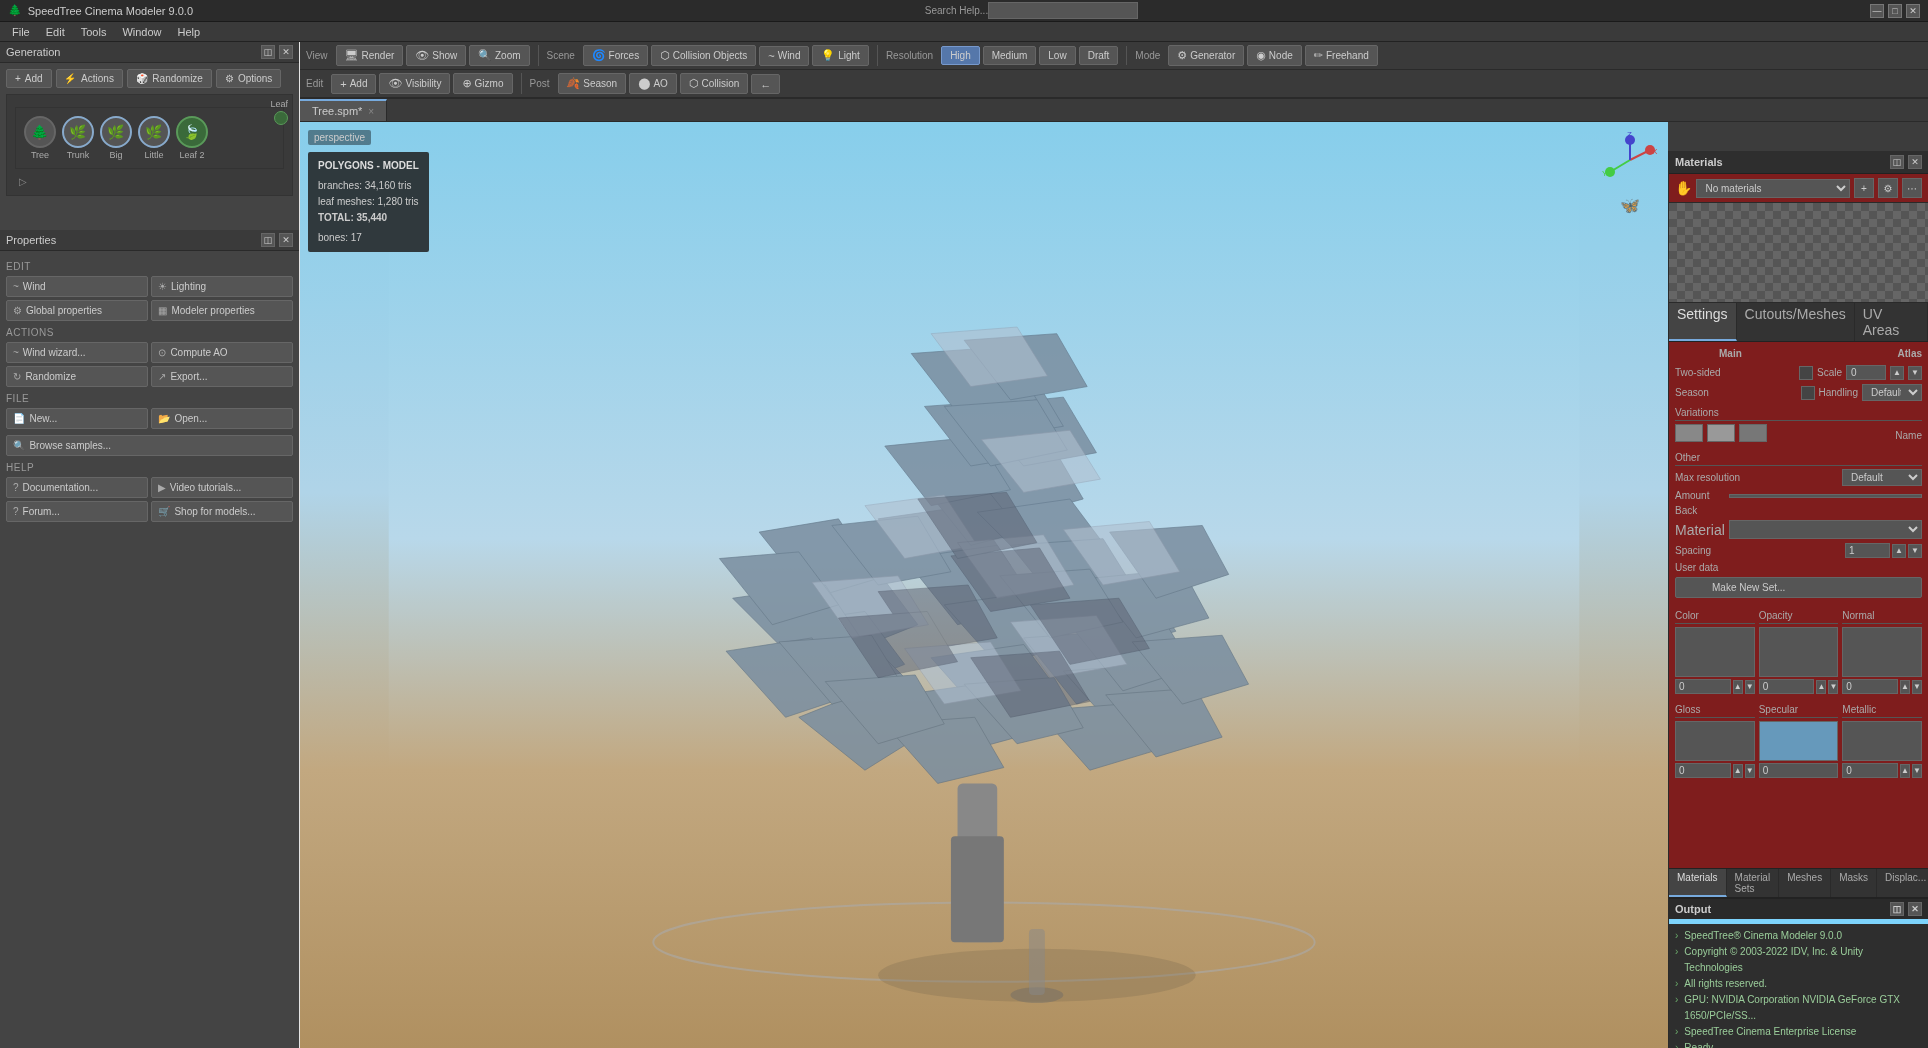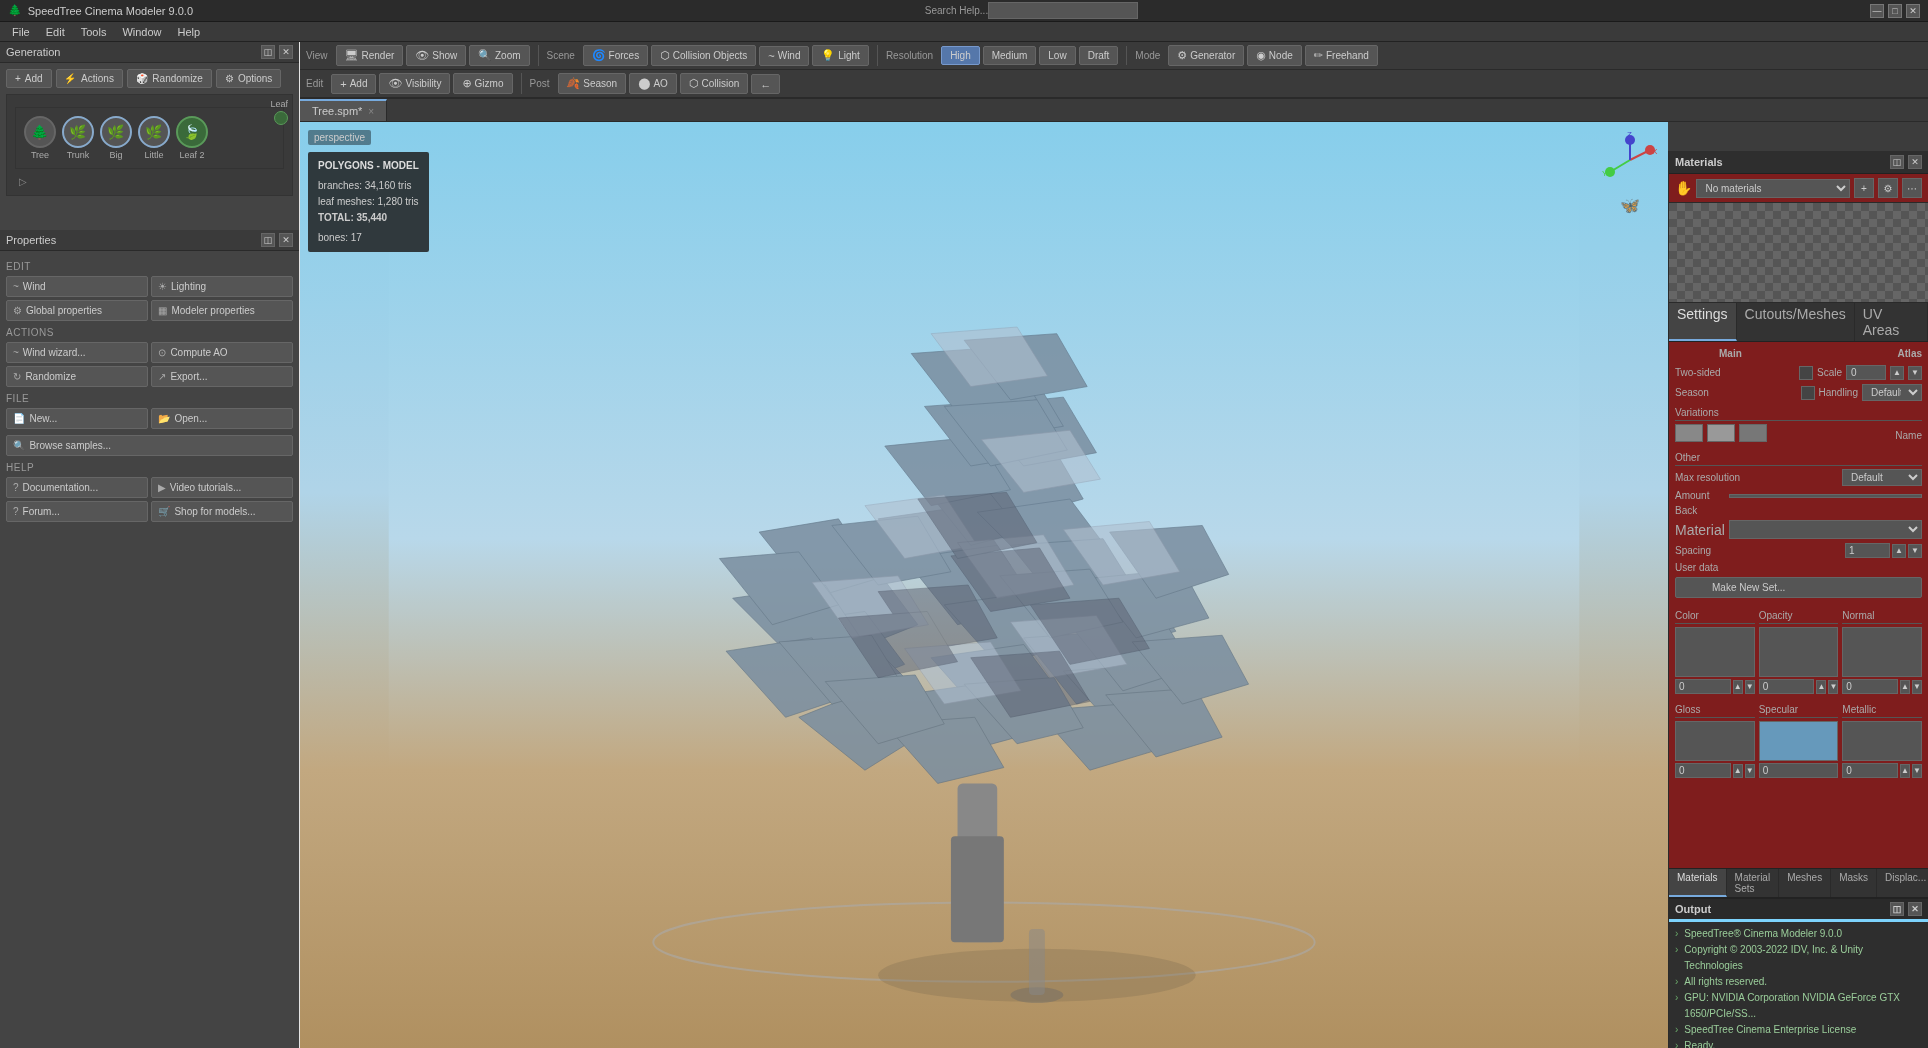--- a/index.html
+++ b/index.html
@@ -544,21 +544,21 @@
       display: flex;
       flex-direction: column;
       flex-shrink: 0;
     }
     .output-header {
       background: #2a2a2a;
       padding: 3px 6px;
       display: flex;
       align-items: center;
       justify-content: space-between;
-      border-bottom: 3px solid #7dd3fc;
+      border-bottom: 5px solid #7dd3fc;
       font-size: 11px;
       color: #ccc;
       font-weight: bold;
     }
     .output-content {
       flex: 1;
       overflow-y: auto;
       padding: 4px 6px;
       font-size: 10px;
       color: #9acd9a;

